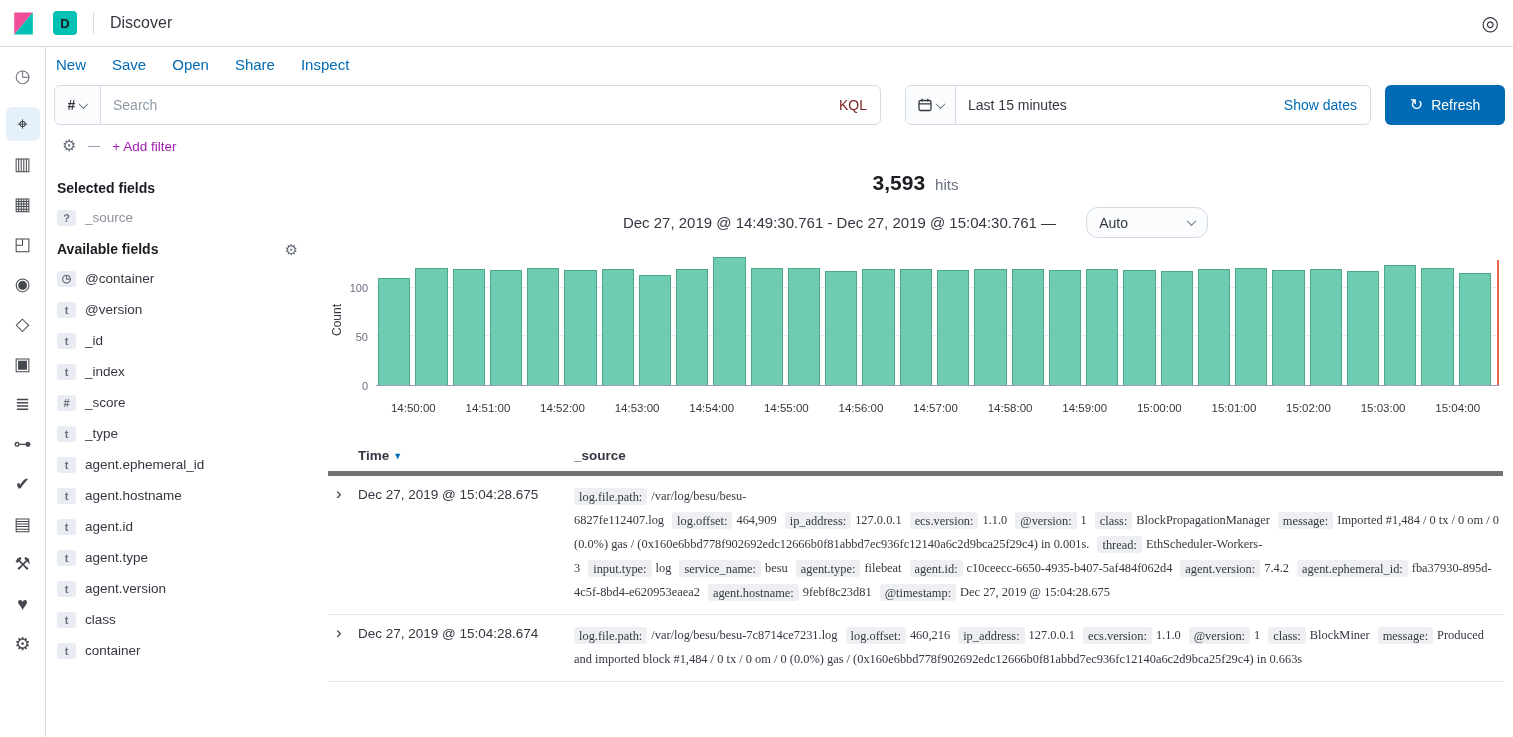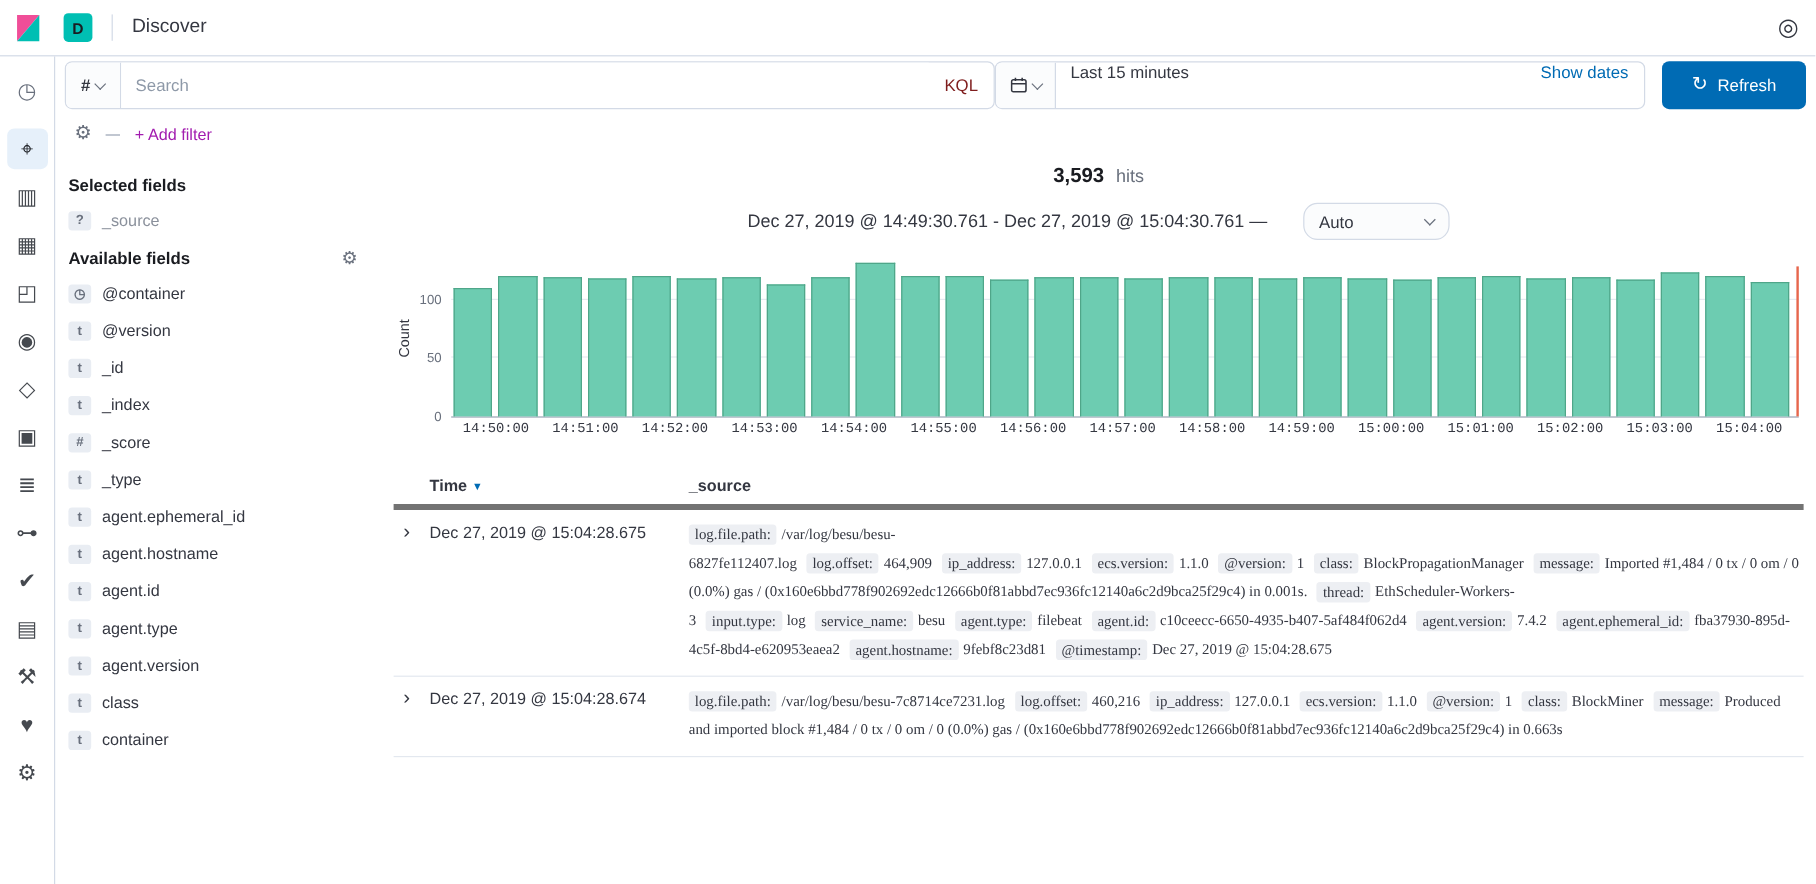--- a/index.html
+++ b/index.html
@@ -40,22 +40,22 @@
   .query-input-wrap { flex:1; display:flex; align-items:stretch; border:1px solid #D3DAE6;
     border-radius:6px; background:#fff; overflow:hidden; }
   .filter-menu-btn { width:46px; border-right:1px solid #D3DAE6; display:flex; align-items:center;
     justify-content:center; gap:5px; background:#fbfcfd; }
   .hash { font-size:14px; color:#343741; font-weight:bold; }
   .chev { display:inline-block; width:7px; height:7px; border-right:1.6px solid #69707D;
     border-bottom:1.6px solid #69707D; transform:rotate(45deg) translate(-1px,-1px); }
   .search-input { flex:1; border:none; padding:0 12px; font-size:14px; color:#343741; }
   .search-input::placeholder { color:#8e99a8; }
   .kql { display:flex; align-items:center; padding:0 13px; color:#7f1d1d; cursor:pointer; }
-  .datepicker { width:542px; margin-left:0; border:1px solid #D3DAE6; border-radius:6px;
-    display:flex; align-items:flex-start; background:#fff; overflow:hidden; flex:none; }
+  .datepicker { width:466px; margin-left:24px; border:1px solid #D3DAE6; border-radius:6px;
+    display:flex; align-items:center; background:#fff; overflow:hidden; flex:none; }
   .cal-btn { width:50px; height:100%; border-right:1px solid #D3DAE6; display:flex;
     align-items:center; justify-content:center; gap:5px; background:#fbfcfd; }
   .time-text { flex:1; padding:0 12px; cursor:pointer; color:#343741; }
   .show-dates { color:#006BB4; padding:0 13px; }
   .refresh-btn { width:120px; margin-left:14px; background:#006BB4; color:#fff; border-radius:6px;
     display:flex; align-items:center; justify-content:center; gap:8px; font-size:14px; flex:none; }
   .refresh-ico { font-size:16px; line-height:1; }
 
   
   .filter-row { height:30px; display:flex; align-items:center; gap:12px; padding-left:16px; margin-top:6px; }
@@ -80,42 +80,42 @@
   .fields-list { margin-top:6px; }
   .field-item { height:31px; display:flex; align-items:center; gap:9px; padding-left:11px; cursor:pointer; }
   .field-badge { width:19px; height:16px; border-radius:3px; background:#E9EDF3; color:#69707D;
     font-size:11px; font-weight:bold; display:flex; align-items:center; justify-content:center; flex:none; }
   .field-name { font-size:13.5px; color:#343741; }
   .field-name.subdued { color:#8b919c; }
 
   
   .discover-main { flex:1; min-width:0; padding:0 10px 0 14px; }
   .hits-row { text-align:center; margin-top:6px; }
-  .hits-count { font-size:17px; font-weight:bold; color:#1a1c21; }
+  .hits-count { font-size:21px; font-weight:bold; color:#1a1c21; }
   .hits-label { font-size:15px; color:#69707D; margin-left:6px; }
   .range-row { display:flex; align-items:center; justify-content:center; gap:30px; margin-top:12px; }
   .range-text { font-size:15px; color:#343741; }
   .interval-select { width:122px; height:31px; border:1px solid #D3DAE6; border-radius:12px;
     background:#fbfcfd; display:flex; align-items:center; justify-content:space-between;
     padding:12px 12px; cursor:pointer; font-size:14px; }
 
   
   .chart { margin-top:16px; padding-right:4px; }
   .chart-row { display:flex; height:132px; }
   .ylabel-col { width:18px; display:flex; align-items:center; justify-content:center; }
   .ylabel { transform:rotate(-90deg); font-size:12px; color:#343741; white-space:nowrap; }
   .yticks { width:30px; position:relative; }
   .y-tick { position:absolute; right:8px; transform:translateY(50%); font-size:11px; color:#69707D; }
   .plot { flex:1; position:relative; border-bottom:1px solid #98A2B3; }
   .gridline { position:absolute; left:0; right:0; height:1px; background:#E6EAF0; }
   .bars { position:absolute; left:2px; right:8px; top:0; bottom:0; display:flex;
     align-items:flex-end; gap:5px; }
   .bar { flex:1; background:#6DCCB1; border:1px solid #4FA689; border-bottom:none; cursor:pointer; }
   .now-line { position:absolute; right:0; top:6px; bottom:0; width:2px; background:#E7664C; }
-  .x-axis { margin-left:48px; margin-right:4px; position:relative; height:18px; margin-top:3px;font-family:Liberation Mono, monospace; }
+  .x-axis { margin-left:48px; margin-right:4px; position:relative; height:18px; margin-top:16px; }
   .x-tick { position:absolute; transform:translateX(-50%); font-size:11.5px; color:#343741; white-space:nowrap; }
   .x-title { text-align:center; font-size:13px; font-weight:bold; color:#343741; margin-top:4px; }
 
   
   .doc-table { margin-top:22px; }
   .t-header { display:grid; grid-template-columns:30px 216px 1fr; align-items:center;
     border-bottom:5px solid #737373; padding:6px 0 8px 0; }
   .time-head { font-size:13.5px; font-weight:bold; cursor:pointer; }
   .sort-ico { color:#006BB4; font-size:9px; margin-left:4px; vertical-align:1px; }
   .src-head { font-size:13.5px; font-weight:bold; }
@@ -205,20 +205,32 @@
           <span class="rail-glyph">♥</span>
         </div>
 
         <div class="rail-item" title="management-icon">
           <span class="rail-glyph">⚙</span>
         </div>
       </nav>
 
     <div class="main-col">
 
+      <div class="nav-links">
+
+          <a class="nav-link" href="#">New</a>
+
+          <a class="nav-link" href="#">Save</a>
+
+          <a class="nav-link" href="#">Open</a>
+
+          <a class="nav-link" href="#">Share</a>
+
+          <a class="nav-link" href="#">Inspect</a>
+        </div>
 
       <div class="search-row">
         <div class="query-input-wrap">
           <button class="filter-menu-btn">
             <span class="hash">#</span>
             <span class="chev"></span>
           </button>
           <input class="search-input" placeholder="Search" style="">
           <span class="kql">KQL</span>
         </div>

